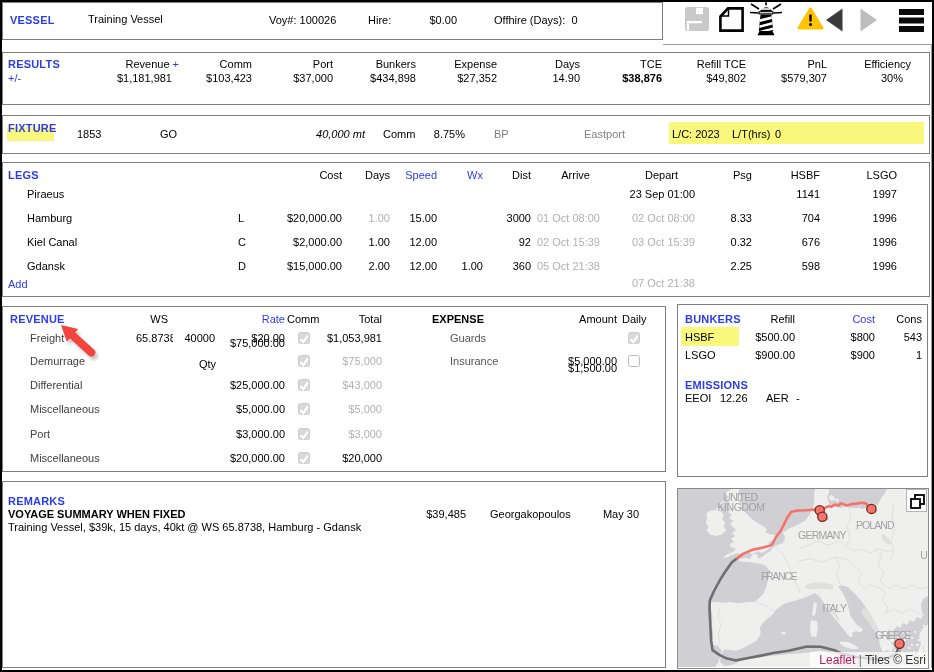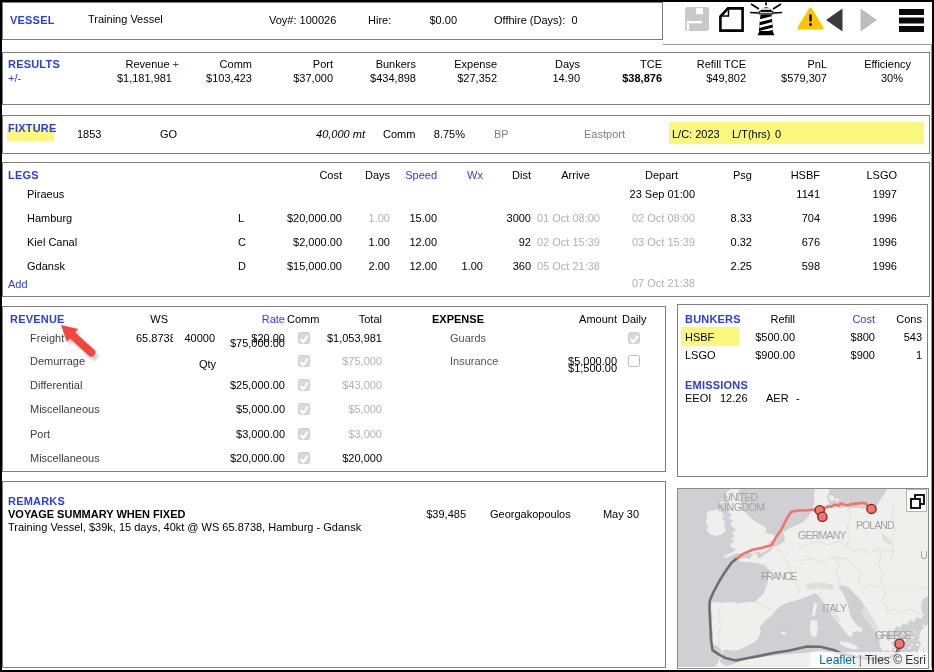--- a/index.html
+++ b/index.html
@@ -392,19 +392,19 @@
 <text x="63.5" y="8.4" textLength="36" dominant-baseline="central" letter-spacing="1.5">UNITED</text>
 <text x="64" y="18.3" textLength="49" dominant-baseline="central" letter-spacing="1.5">KINGDOM</text>
 <text x="145" y="45.6" textLength="50" dominant-baseline="central" letter-spacing="1.5">GERMANY</text>
 <text x="198" y="35.6" textLength="40" dominant-baseline="central" letter-spacing="1.5">POLAND</text>
 <text x="102" y="86.5" textLength="38" dominant-baseline="central" letter-spacing="1.5">FRANCE</text>
 <text x="157.4" y="119.4" textLength="26" dominant-baseline="central" letter-spacing="1.5">ITALY</text>
 <text x="216" y="146.1" textLength="38" dominant-baseline="central" letter-spacing="1.5">GREECE</text>
 <text x="246" y="65.8" dominant-baseline="central">U</text>
 </g>
 </svg>
-<div style="position:absolute;right:0;bottom:0;height:16px;background:rgba(255,255,255,0.72);padding:1px 2px 0 9px;font-size:12px;color:#333"><span style="color:#0369a1">Leaflet</span> <span style="color:#777">|</span> Tiles © Esri</div>
+<div style="position:absolute;right:0;bottom:0;height:16px;background:rgba(255,255,255,0.72);padding:1px 2px 0 9px;font-size:12px;color:#333"><span style="color:#be185d">Leaflet</span> <span style="color:#777">|</span> Tiles © Esri</div>
 <div style="position:absolute;right:1px;top:0px;width:21px;height:23px;background:#fff;border:1px solid #b5b5b5">
 <svg width="17" height="17" viewBox="0 0 17 17" style="margin:3px 0 0 2px">
 <rect x="6" y="2" width="9" height="9" fill="none" stroke="#000" stroke-width="1.8"></rect>
 <rect x="2" y="6" width="9" height="9" fill="#fff" stroke="#000" stroke-width="1.8"></rect>
 </svg></div>
 </div>
 <div style="position:absolute;left:0;top:0;width:934px;height:672px;border:2px solid #000;z-index:60;pointer-events:none"></div>
 </body></html>

